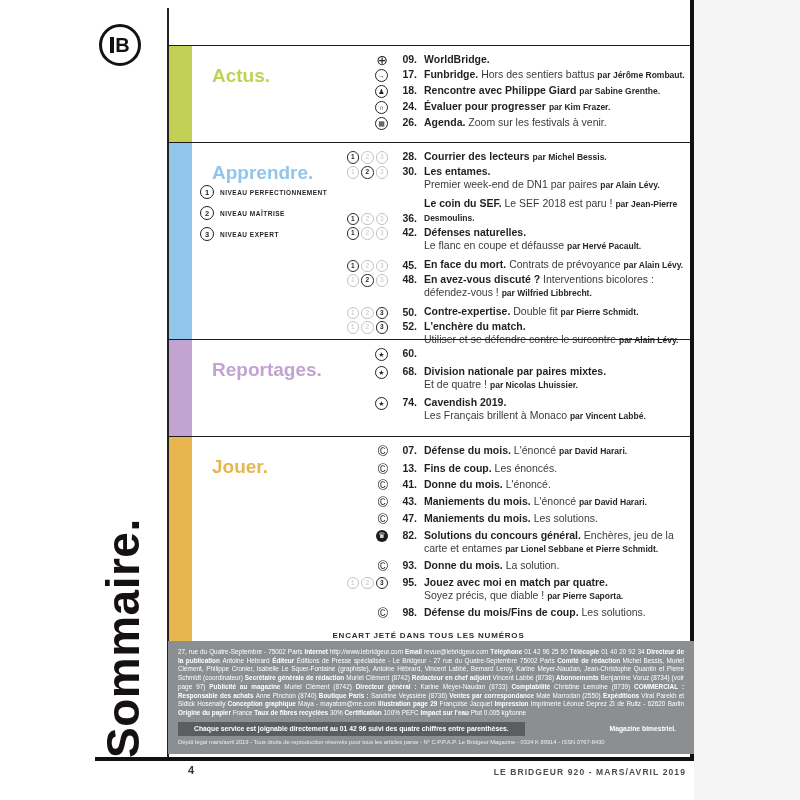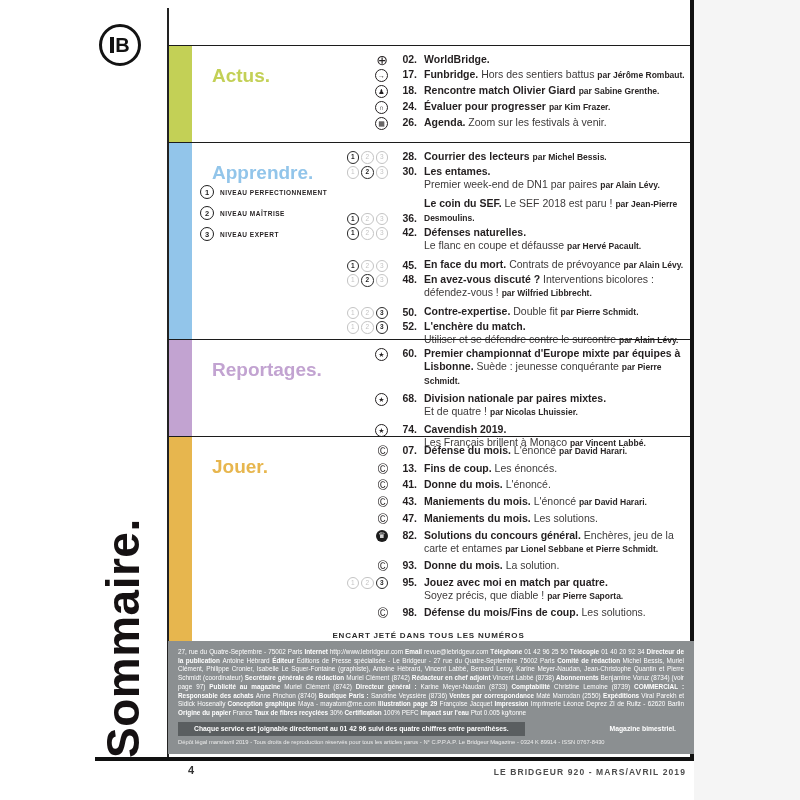--- a/index.html
+++ b/index.html
@@ -105,36 +105,36 @@
 <div class="content">
 
   <section class="sec sec-actus">
     <div class="bar" style="background: rgb(195, 208, 86);"></div>
     <h2 class="sec-title" style="color: rgb(195, 208, 86);">Actus.</h2>
     <div class="entries" data-entries="0">
         <div class="e-row">
           <div class="e-icons">
             <span class="cicon plain">⊕</span>
           </div>
-          <span class="e-page">02.</span>
+          <span class="e-page">09.</span>
           <div class="e-text"><b>WorldBridge. </b></div>
         </div>
         <div class="e-row">
           <div class="e-icons">
             <span class="cicon outline">→</span>
           </div>
           <span class="e-page">17.</span>
           <div class="e-text"><b>Funbridge. </b><span>Hors des sentiers battus </span><span class="author">par Jérôme Rombaut.</span></div>
         </div>
         <div class="e-row">
           <div class="e-icons">
             <span class="cicon outline">♟</span>
           </div>
           <span class="e-page">18.</span>
-          <div class="e-text"><b>Rencontre match Olivier Giard </b><span class="author">par Sabine Grenthe.</span></div>
+          <div class="e-text"><b>Rencontre avec Philippe Giard </b><span class="author">par Sabine Grenthe.</span></div>
         </div>
         <div class="e-row">
           <div class="e-icons">
             <span class="cicon outline">∩</span>
           </div>
           <span class="e-page">24.</span>
           <div class="e-text"><b>Évaluer pour progresser </b><span class="author">par Kim Frazer.</span></div>
         </div>
         <div class="e-row">
           <div class="e-icons">
@@ -241,21 +241,20 @@
 
   <section class="sec sec-reportages">
     <div class="bar" style="background: rgb(194, 163, 209);"></div>
     <h2 class="sec-title" style="color: rgb(194, 163, 209);">Reportages.</h2>
     <div class="entries" data-entries="2">
         <div class="e-row">
           <div class="e-icons">
             <span class="cicon outline">★</span>
           </div>
           <span class="e-page">60.</span>
-          <div class="e-text"><b>Premier championnat d'Europe mixte par équipes à Lisbonne. </b><span>Suède : jeunesse conquérante </span><span class="author">par Pierre Schmidt.</span></div>
         </div>
         <div class="e-row">
           <div class="e-icons">
             <span class="cicon outline">★</span>
           </div>
           <span class="e-page">68.</span>
           <div class="e-text"><b>Division nationale par paires mixtes. </b><span class="e-sub"><span>Et de quatre ! </span><span class="author">par Nicolas Lhuissier.</span></span></div>
         </div>
         <div class="e-row">
           <div class="e-icons">

